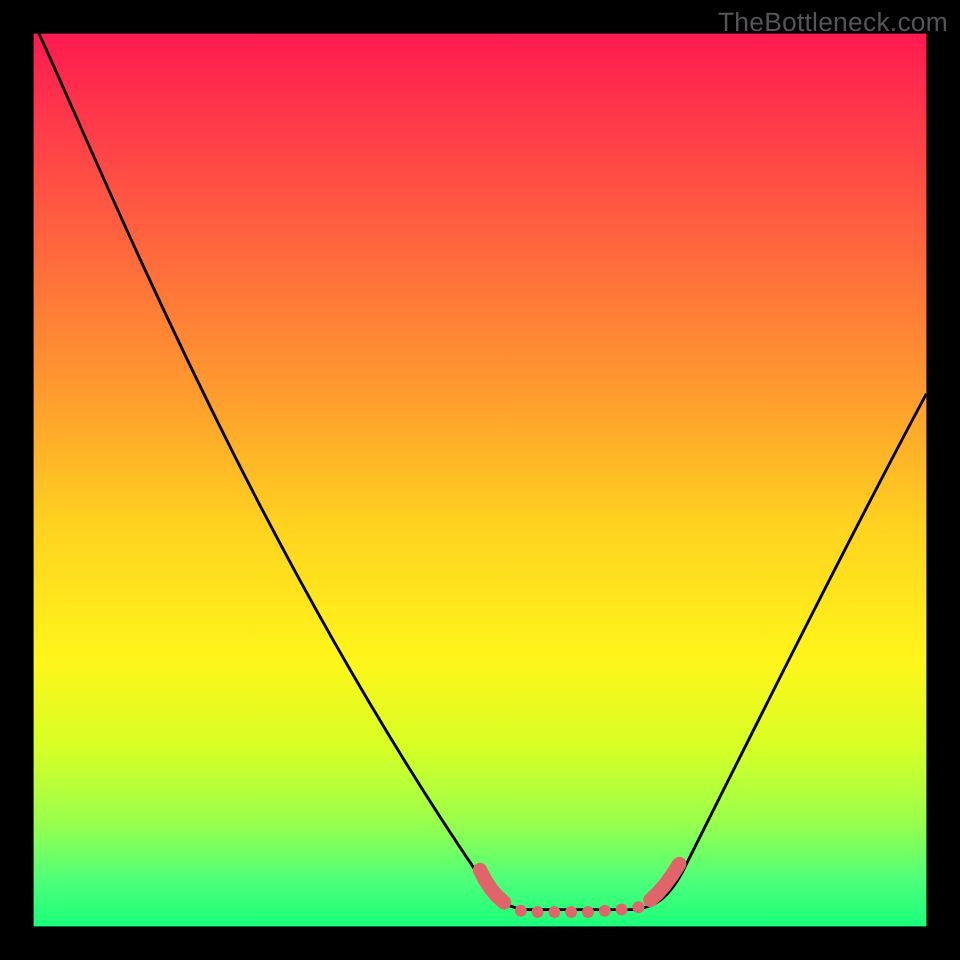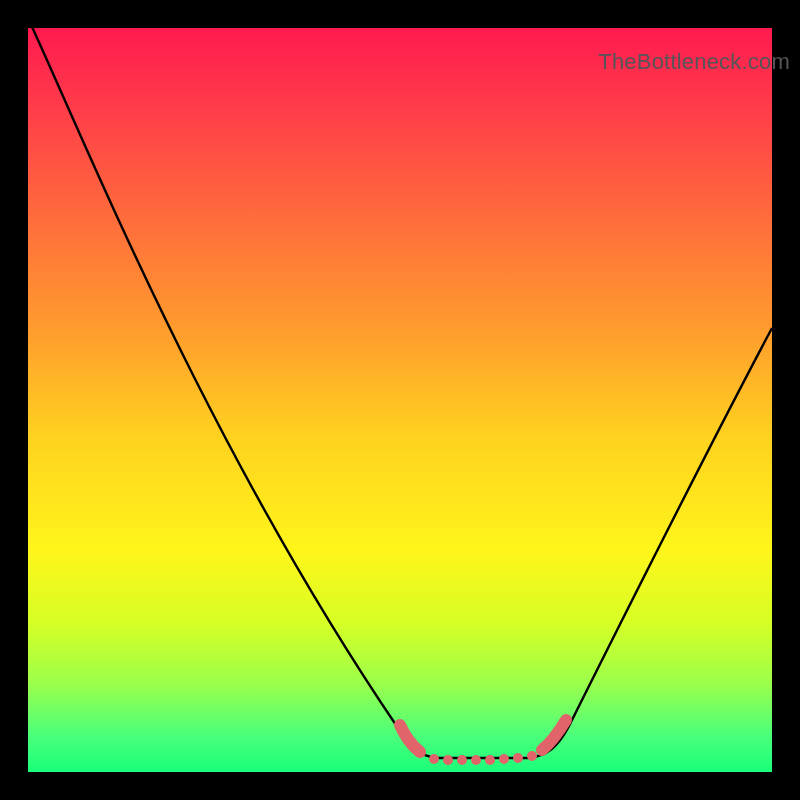--- a/index.html
+++ b/index.html
@@ -30,21 +30,20 @@
   }
   .watermark {
     position: absolute;
     top: 6px;
     right: 10px;
     font-family: Arial, Helvetica, sans-serif;
     font-size: 22px;
     color: #555559;
     font-weight: 500;
     letter-spacing: 0.2px;
-    margin-top: 43px;
   }
   svg.curves {
     position: absolute;
     left: 28px;
     top: 28px;
     width: 744px;
     height: 744px;
     overflow: visible;
   }
 </style>

